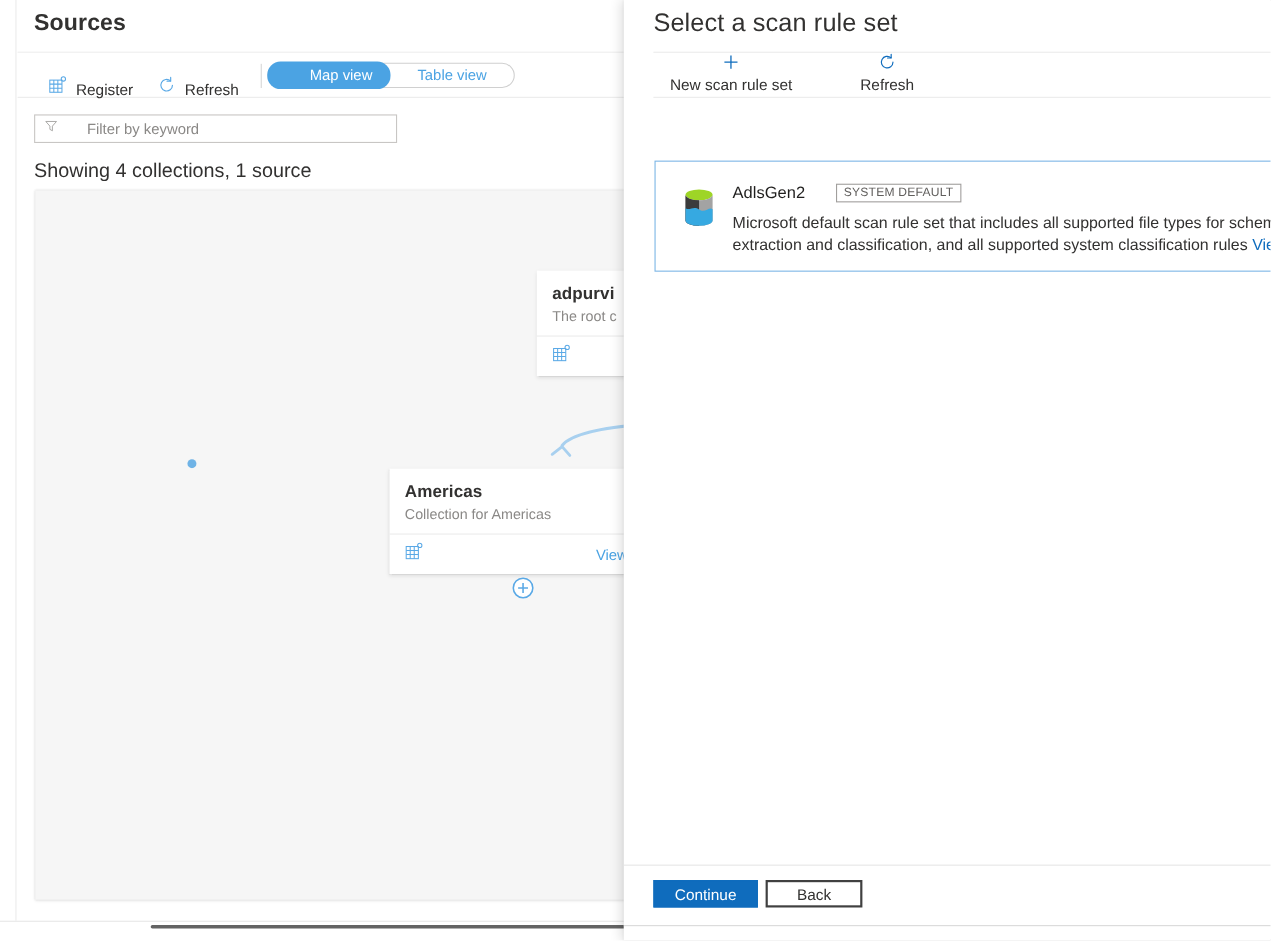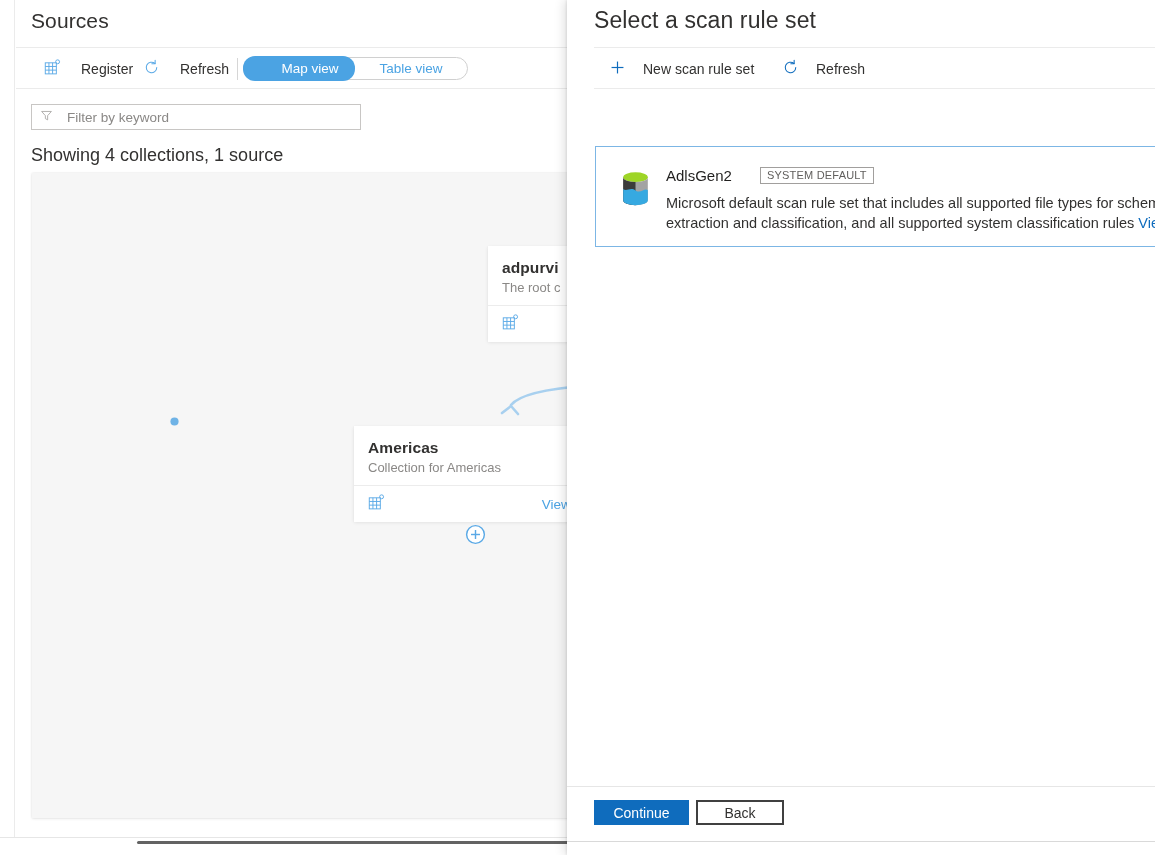--- a/index.html
+++ b/index.html
@@ -17,35 +17,35 @@
   #sources-page {
     position: absolute; left: 0; top: 0; width: 1155px; height: 855px;
     background: #ffffff; overflow: hidden;
   }
   .left-rail {
     position: absolute; left: 0; top: 0; width: 15px; height: 838px;
     background: #ffffff; border-right: 1px solid #ebebeb;
   }
   .page-title {
     position: absolute; left: 31px; top: 9px;
-    font-size: 21px; color: #323130; font-weight: 400; letter-spacing: .1px;
+    font-size: 21px; color: #323130; font-weight: 700; letter-spacing: .1px;
   }
   .title-rule {
     position: absolute; left: 16px; top: 47px; width: 1139px; height: 1px;
     background: #ebebeb;
   }
 
   
   .cmdbar {
     position: absolute; left: 16px; top: 48px; width: 1139px; height: 41px;
     border-bottom: 1px solid #ebebeb; background: #fff;
   }
   .cmd-btn {
     position: absolute; top: 0; height: 41px;
-    display: flex; align-items: center; gap: 20px;
+    display: flex; align-items: flex-end; gap: 8px;
     padding: 0 10px; cursor: pointer; color: #323130; font-size: 14px;
     background: transparent; border: 0;
     font-family: "Liberation Sans", sans-serif;
   }
   #btn-register { left: 18px; }
   #btn-refresh  { left: 117px; }
   .cmd-sep {
     position: absolute; left: 221px; top: 10px; width: 1px; height: 22px; background: #d6d6d6;
   }
   
@@ -63,21 +63,21 @@
   .pill.active {
     width: 112px; background: #4ba3e3; color: #ffffff; font-weight: 400;
     margin-left: -1px; margin-top: -1px; height: 25px; padding-left: 28px;
   }
   .pill.inactive { width: 112px; background: transparent; color: #4ba3e3; }
 
   
   .filter-box {
     position: absolute; left: 31px; top: 104px; width: 330px; height: 26px;
     border: 1px solid #c8c6c4; background: #fff;
-    display: flex; align-items: center; gap: 12px; padding: 0 8px;
+    display: flex; align-items: center; gap: 24px; padding: 0 8px;
   }
   .filter-box input {
     border: 0; outline: none; font-size: 13.5px; color: #605e5c; width: 100%;
     font-family: "Liberation Sans", sans-serif; background: transparent;
   }
   .filter-box input::placeholder { color: #8a8886; }
   .showing {
     position: absolute; left: 31px; top: 145px; font-size: 18px; color: #323130;
   }
 
@@ -134,23 +134,23 @@
     font-size: 23px; color: #323130; font-weight: 400; letter-spacing: .1px;
   }
   .panel-rule-1 {
     position: absolute; left: 27px; top: 47px; width: 613px; height: 1px; background: #ebebeb;
   }
   .panel-cmdbar {
     position: absolute; left: 27px; top: 48px; width: 613px; height: 41px;
     border-bottom: 1px solid #ebebeb;
   }
   .pcmd-btn {
-    position: absolute; top: 0; height: 41px; display: flex; align-items: center; gap: 17px;
+    position: absolute; top: 0; height: 41px; display: flex; align-items: center; gap: 1px;
     padding: 0 8px; cursor: pointer; color: #323130; font-size: 14px;
-    background: transparent; border: 0; font-family: "Liberation Sans", sans-serif;
+    background: transparent; border: 0; font-family: "Liberation Sans", sans-serif; flex-direction: column;
   }
   #pbtn-new { left: 7px; }
   #pbtn-refresh { left: 180px; }
   .panel-instruction {
     position: absolute; left: 27px; top: 105px; font-size: 14.5px; color: #323130;
   }
 
   .ruleset-card {
     position: absolute; left: 28px; top: 146px; width: 620px; height: 101px;
     border: 1px solid #7cb6e5; background: #ffffff;

